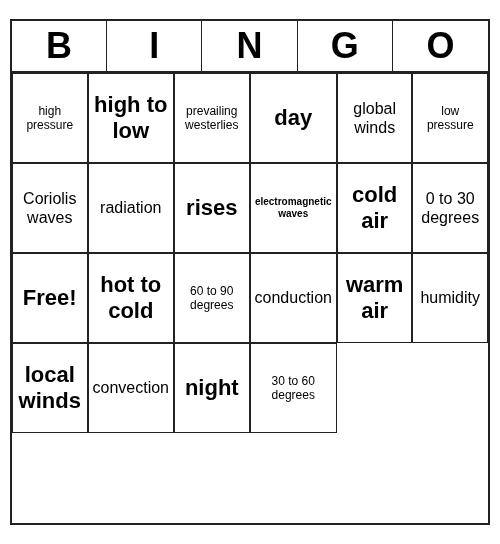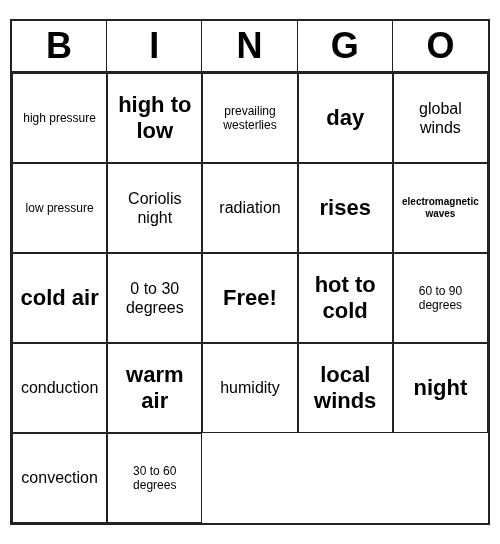--- a/index.html
+++ b/index.html
@@ -26,21 +26,21 @@
       font-size: 36px;
       font-weight: bold;
       padding: 4px 0;
       border-right: 1px solid #222;
     }
     .bingo-letter:last-child {
       border-right: none;
     }
     .bingo-grid {
       display: grid;
-      grid-template-columns: repeat(5, 1fr);
+      grid-template-columns: repeat(6, 1fr);
       grid-template-rows: repeat(5, 1fr);
     }
     .bingo-cell {
       border: 1px solid #222;
       display: flex;
       align-items: center;
       justify-content: center;
       text-align: center;
       padding: 4px;
       min-height: 90px;
@@ -78,21 +78,21 @@
       <div class="bingo-cell">
         <span class="size-lg">day</span>
       </div>
       <div class="bingo-cell">
         <span class="size-md">global winds</span>
       </div>
       <div class="bingo-cell">
         <span class="size-sm">low pressure</span>
       </div>
       <div class="bingo-cell">
-        <span class="size-md">Coriolis night</span>
+        <span class="size-md">Coriolis waves</span>
       </div>
       <div class="bingo-cell">
         <span class="size-md">radiation</span>
       </div>
       <div class="bingo-cell">
         <span class="size-lg">rises</span>
       </div>
       <div class="bingo-cell">
         <span class="size-xs">electromagnetic waves</span>
       </div>
@@ -117,22 +117,22 @@
       <div class="bingo-cell">
         <span class="size-lg">warm air</span>
       </div>
       <div class="bingo-cell">
         <span class="size-md">humidity</span>
       </div>
       <div class="bingo-cell">
         <span class="size-lg">local winds</span>
       </div>
       <div class="bingo-cell">
-        <span class="size-lg">night</span>
+        <span class="size-md">convection</span>
       </div>
       <div class="bingo-cell">
-        <span class="size-md">convection</span>
+        <span class="size-lg">night</span>
       </div>
       <div class="bingo-cell">
         <span class="size-sm">30 to 60 degrees</span>
       </div>
     </div>
 </div>
 
 </body></html>

